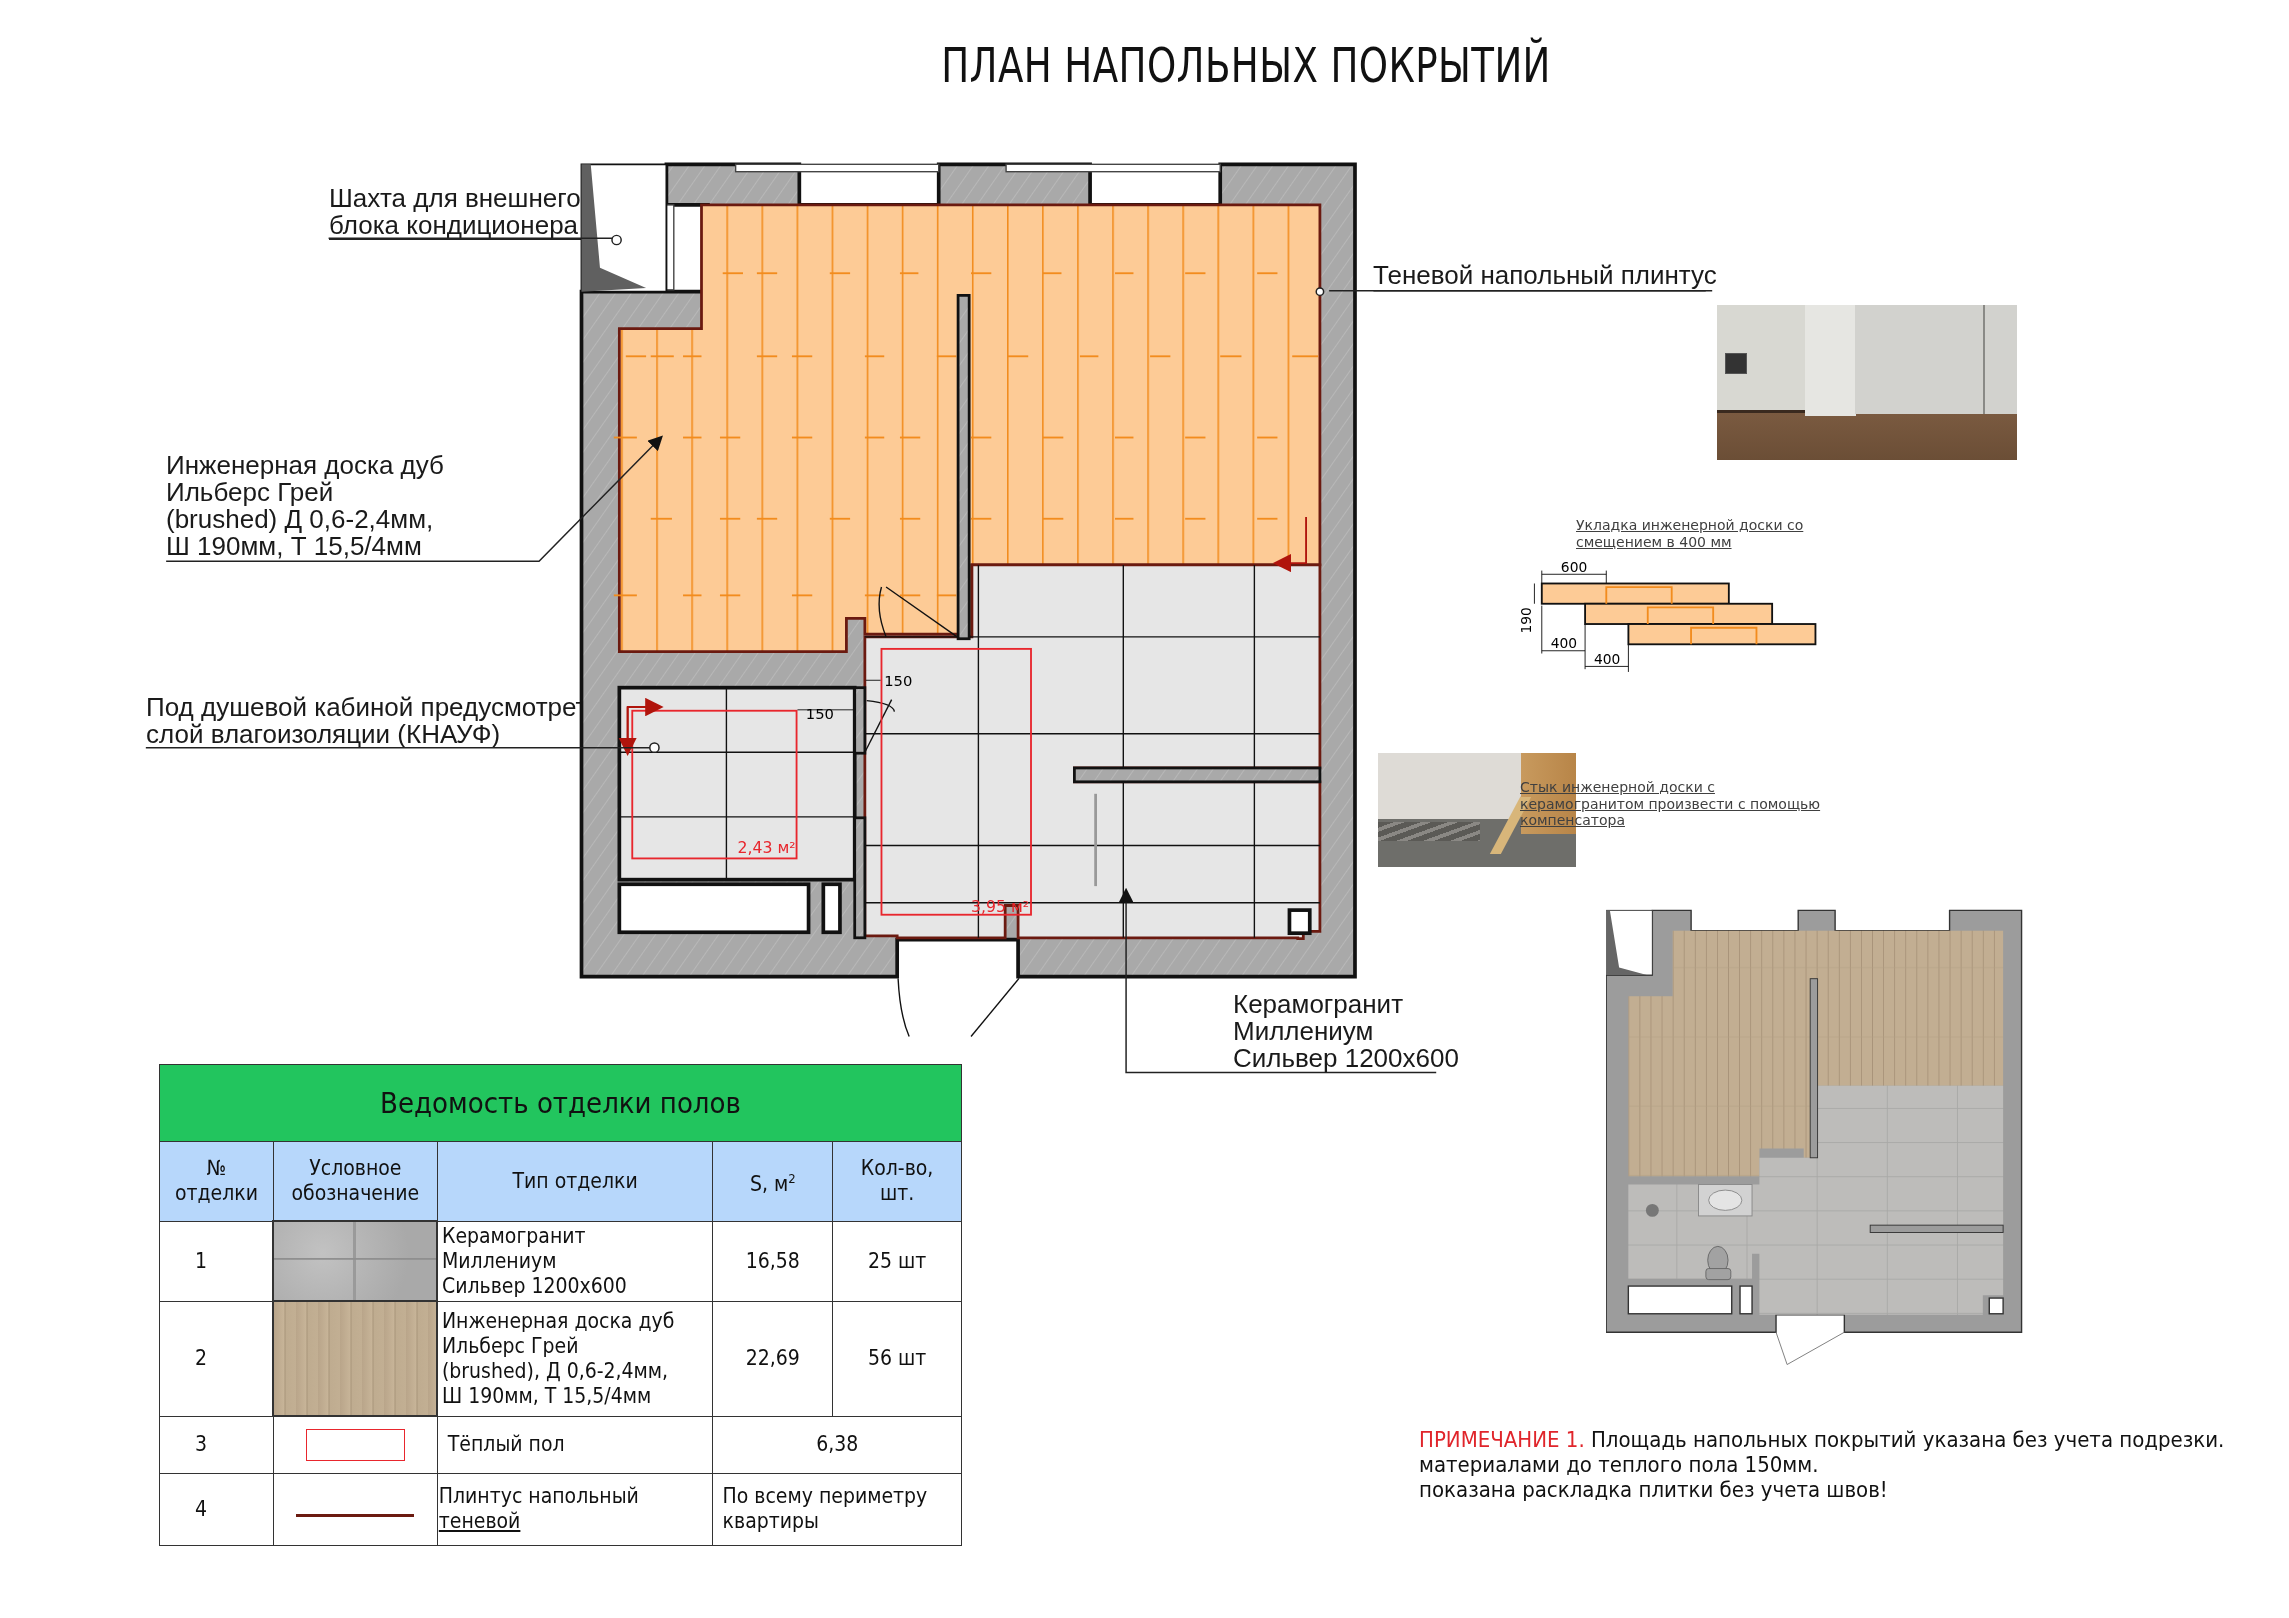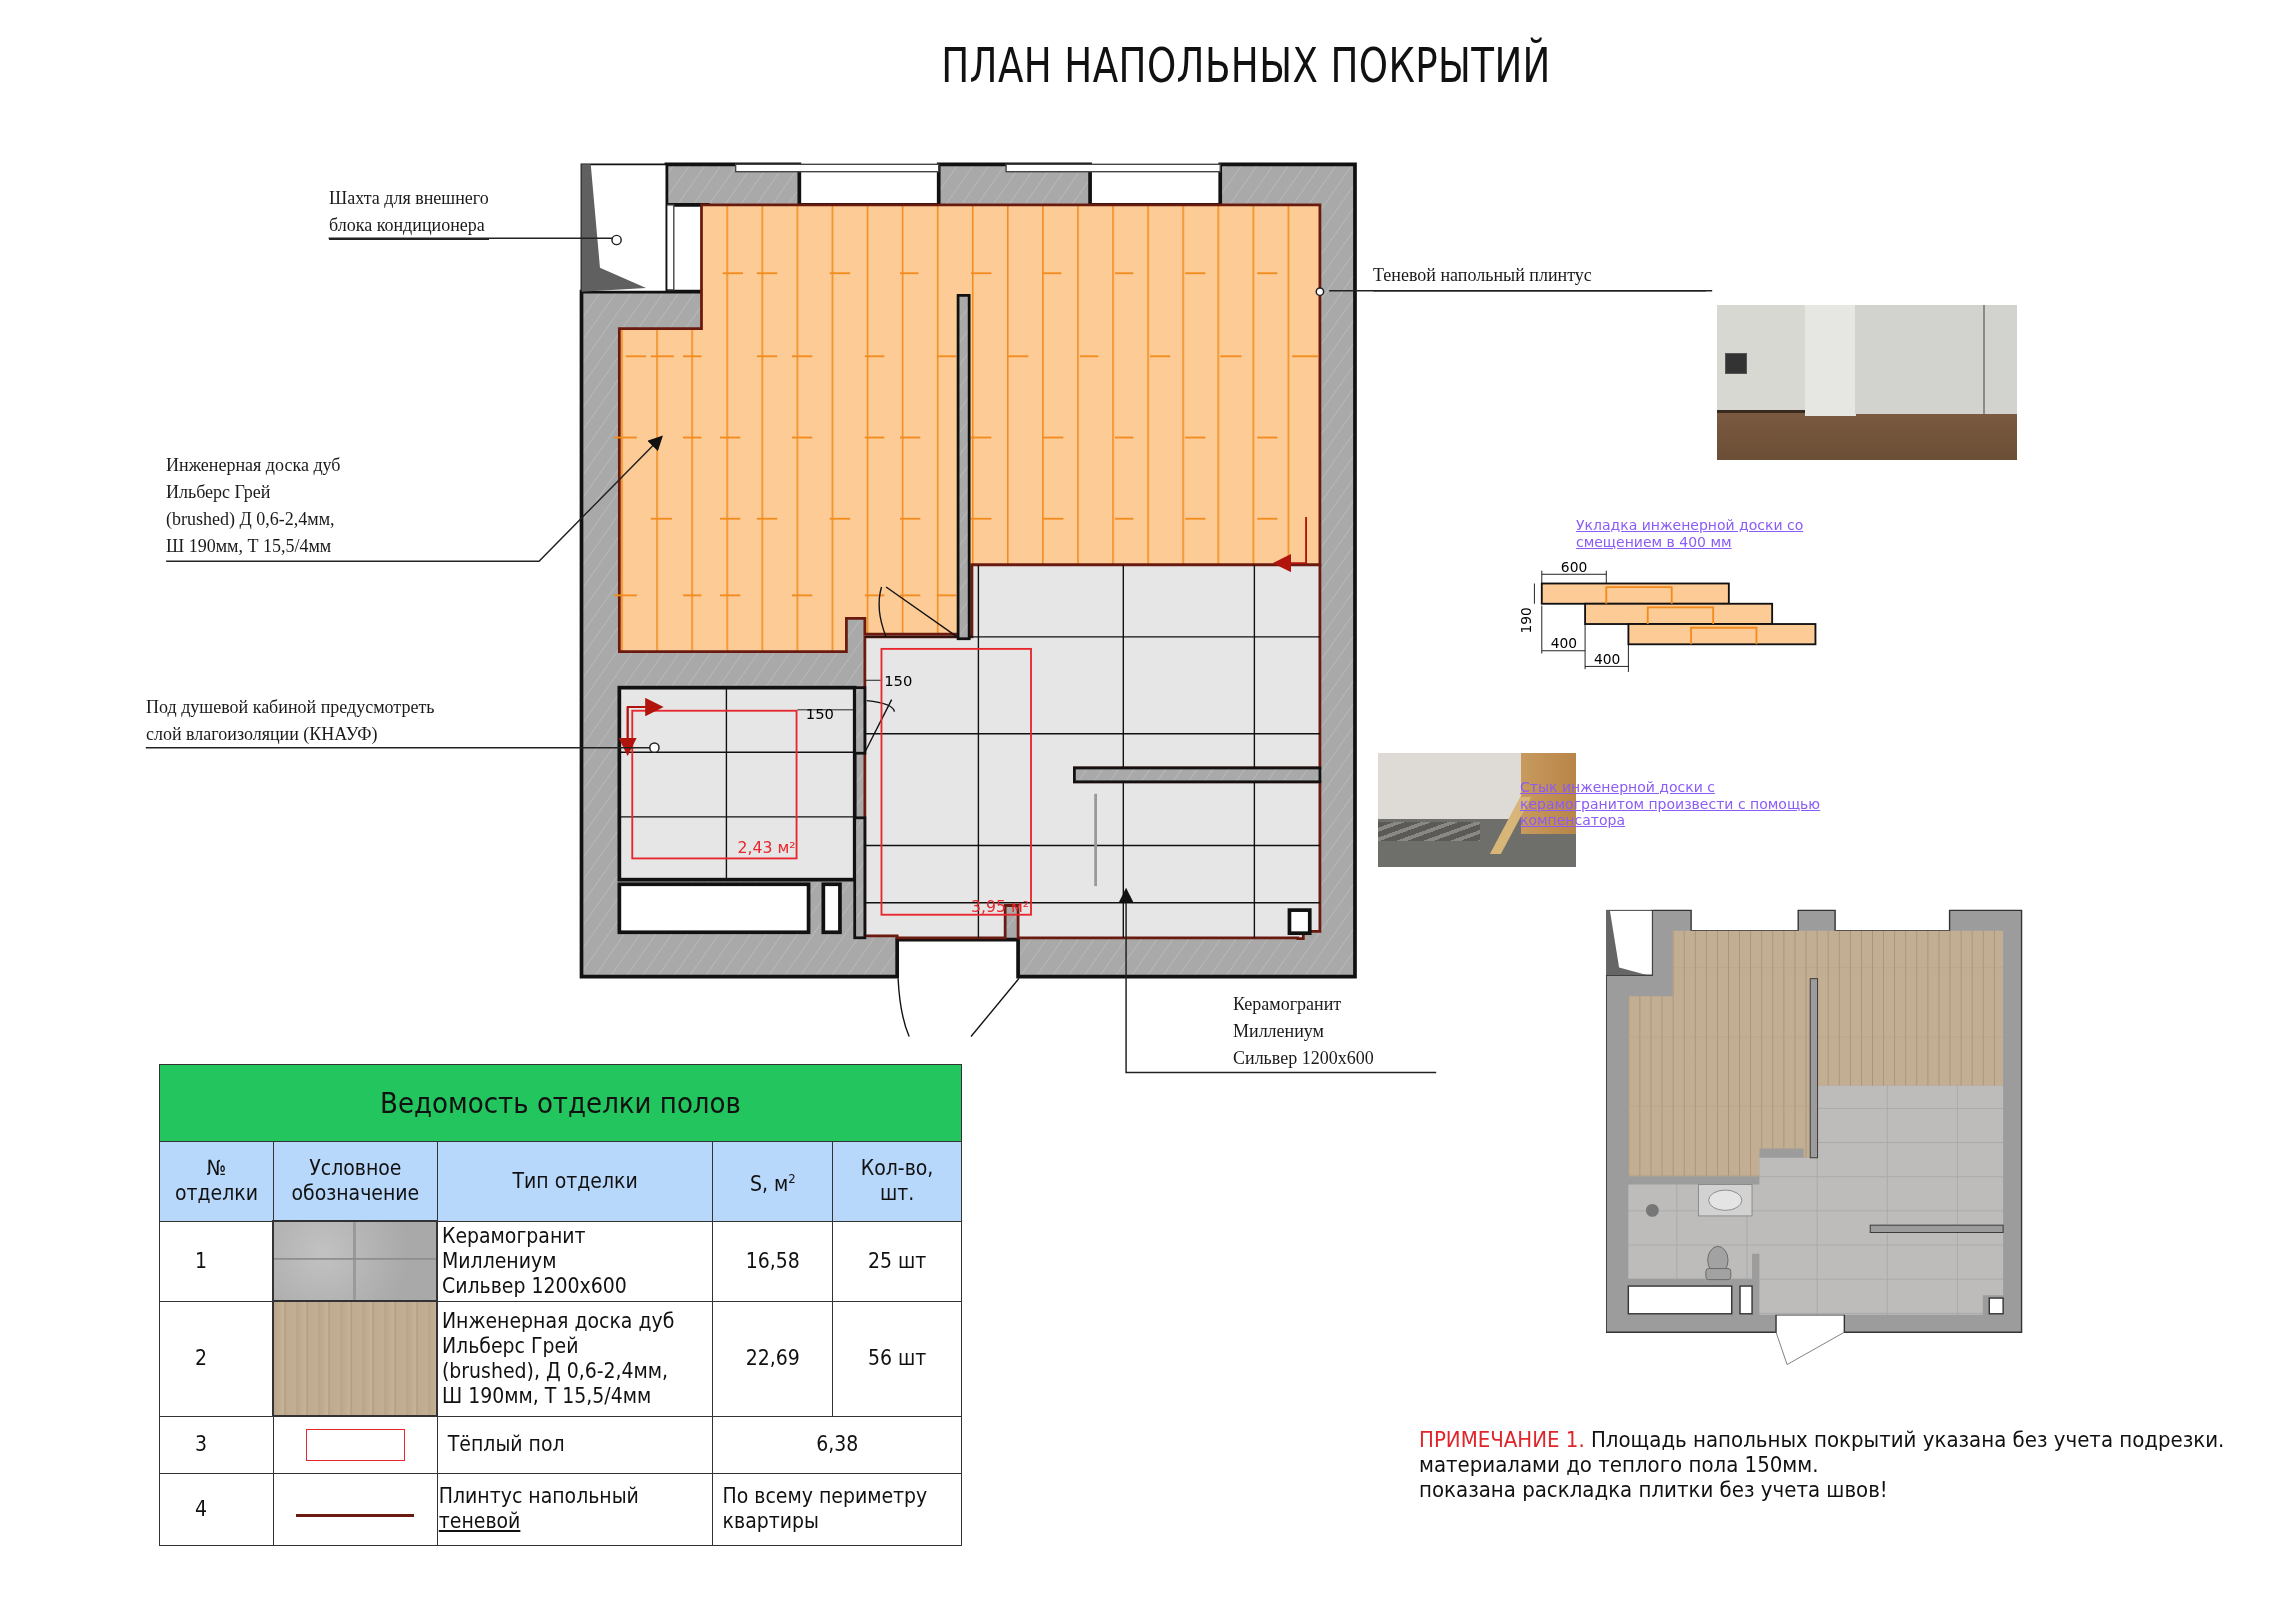--- a/index.html
+++ b/index.html
@@ -1,22 +1,22 @@
 <!DOCTYPE html>
 <html style="font-size:14.8px"><head>
 <meta charset="utf-8">
 <style>
   html,body{margin:0;padding:0;background:#fff;}
   body{width:2290px;height:1619px;position:relative;overflow:hidden;font-family:"Liberation Sans","DejaVu Sans",sans-serif;color:#111;}
   .abs{position:absolute;}
   .title{left:0;width:2492px;top:37px;text-align:center;font-size:48px;letter-spacing:0.5px;font-family:"DejaVu Sans Condensed","DejaVu Sans",sans-serif;transform:scaleX(0.86);transform-origin:1246px 0;}
-  .lbl{font-size:18px;line-height:27px;font-family:Liberation Serif, serif;color:#1a1a1a;}
+  .lbl{font-size:26px;line-height:27px;font-family:Liberation Sans, sans-serif;color:#1a1a1a;}
   .lbl span{display:block;white-space:nowrap;}
   .uline{border-bottom:1.8px solid #222;}
-  .small-lbl{font-size:14px;line-height:16.6px;font-family:"DejaVu Sans",sans-serif;color:#8b5cf6;text-decoration:underline;}
+  .small-lbl{font-size:14px;line-height:16.6px;font-family:"DejaVu Sans",sans-serif;color:#404040;text-decoration:underline;}
   svg text{font-family:"DejaVu Sans",sans-serif;}
   table.sched{border-collapse:collapse;position:absolute;left:159px;top:1064px;width:803px;font-family:"DejaVu Sans Condensed","DejaVu Sans",sans-serif;}
   table.sched td,table.sched th{border:1.8px solid #333;font-weight:normal;font-size:21px;line-height:25px;color:#111;padding:0;}
   .sched .cap{background:#22c55e;height:76px;font-size:29px;text-align:center;}
   .sched .hdr th{background:#b7d7fb;height:78px;text-align:center;vertical-align:middle;}
   .sched td.c{text-align:center;}
   .sched td.l{text-align:left;padding-left:3.7px;}
   .swatch-tile{width:100%;height:100%;background:
      linear-gradient(#8f8f8f,#8f8f8f) 0 47%/100% 1.8px no-repeat,
      linear-gradient(90deg,transparent 49%,#9a9a9a 49%,#9a9a9a 50.5%,transparent 50.5%),

